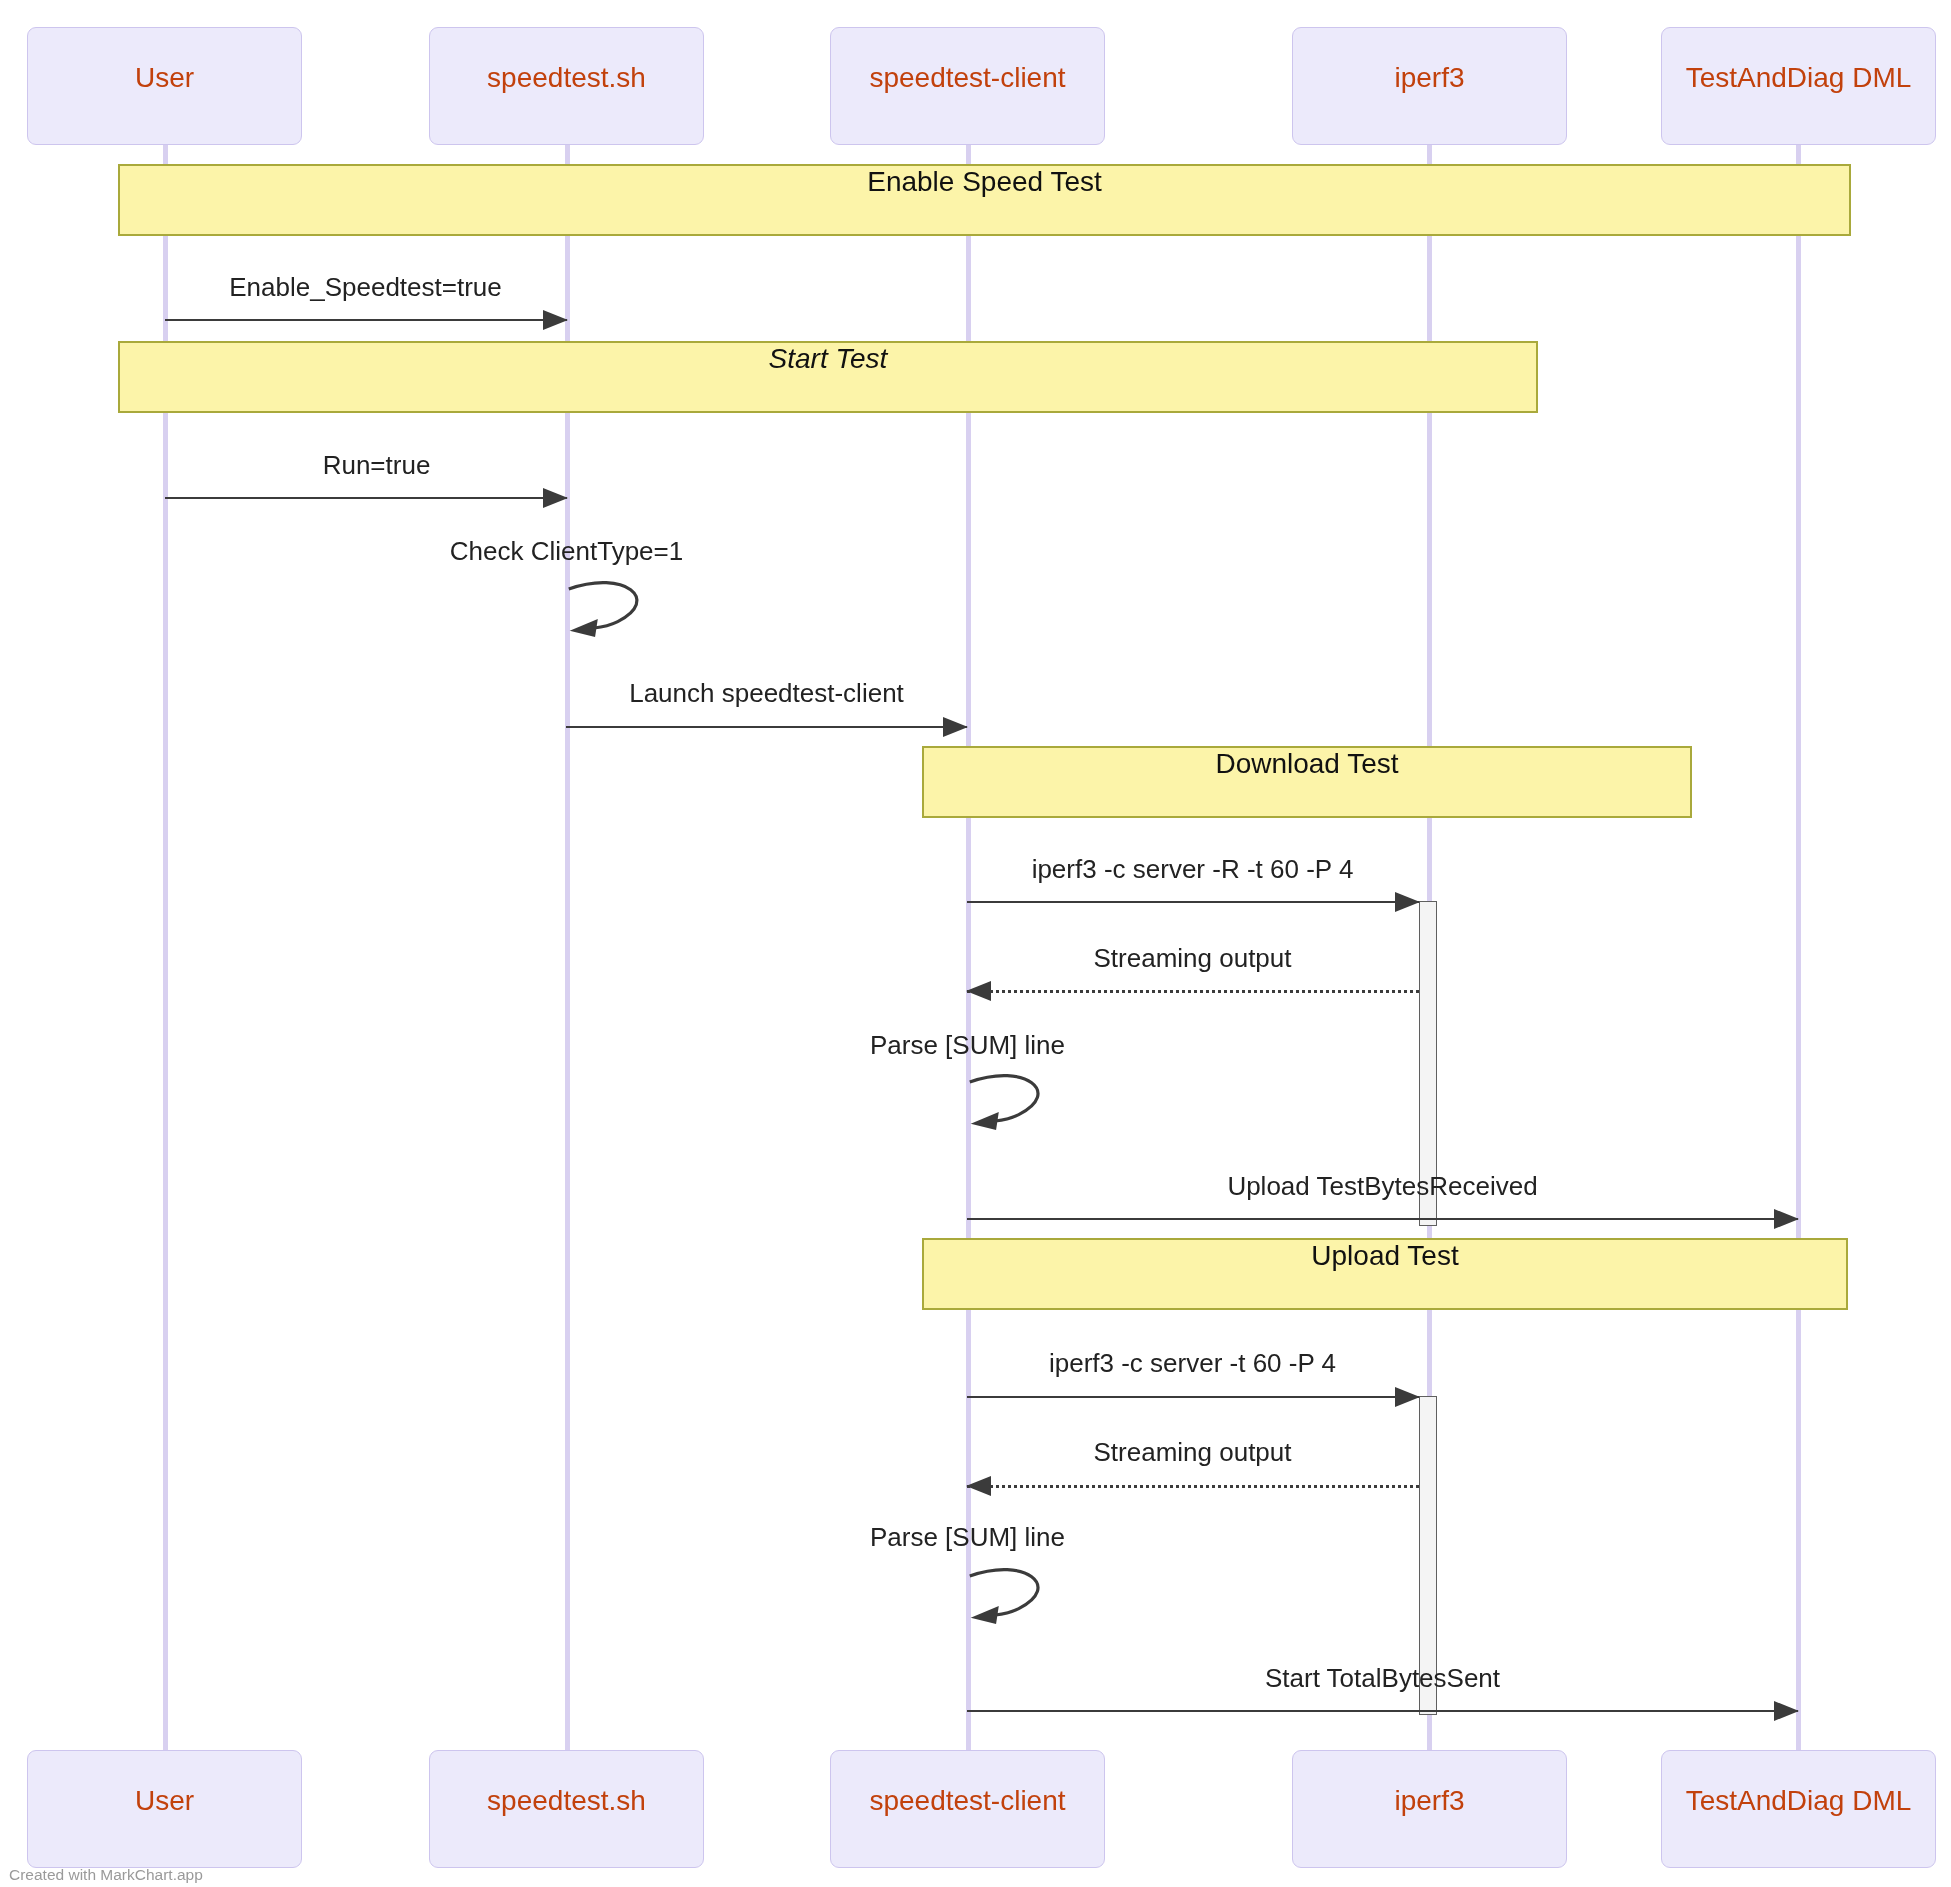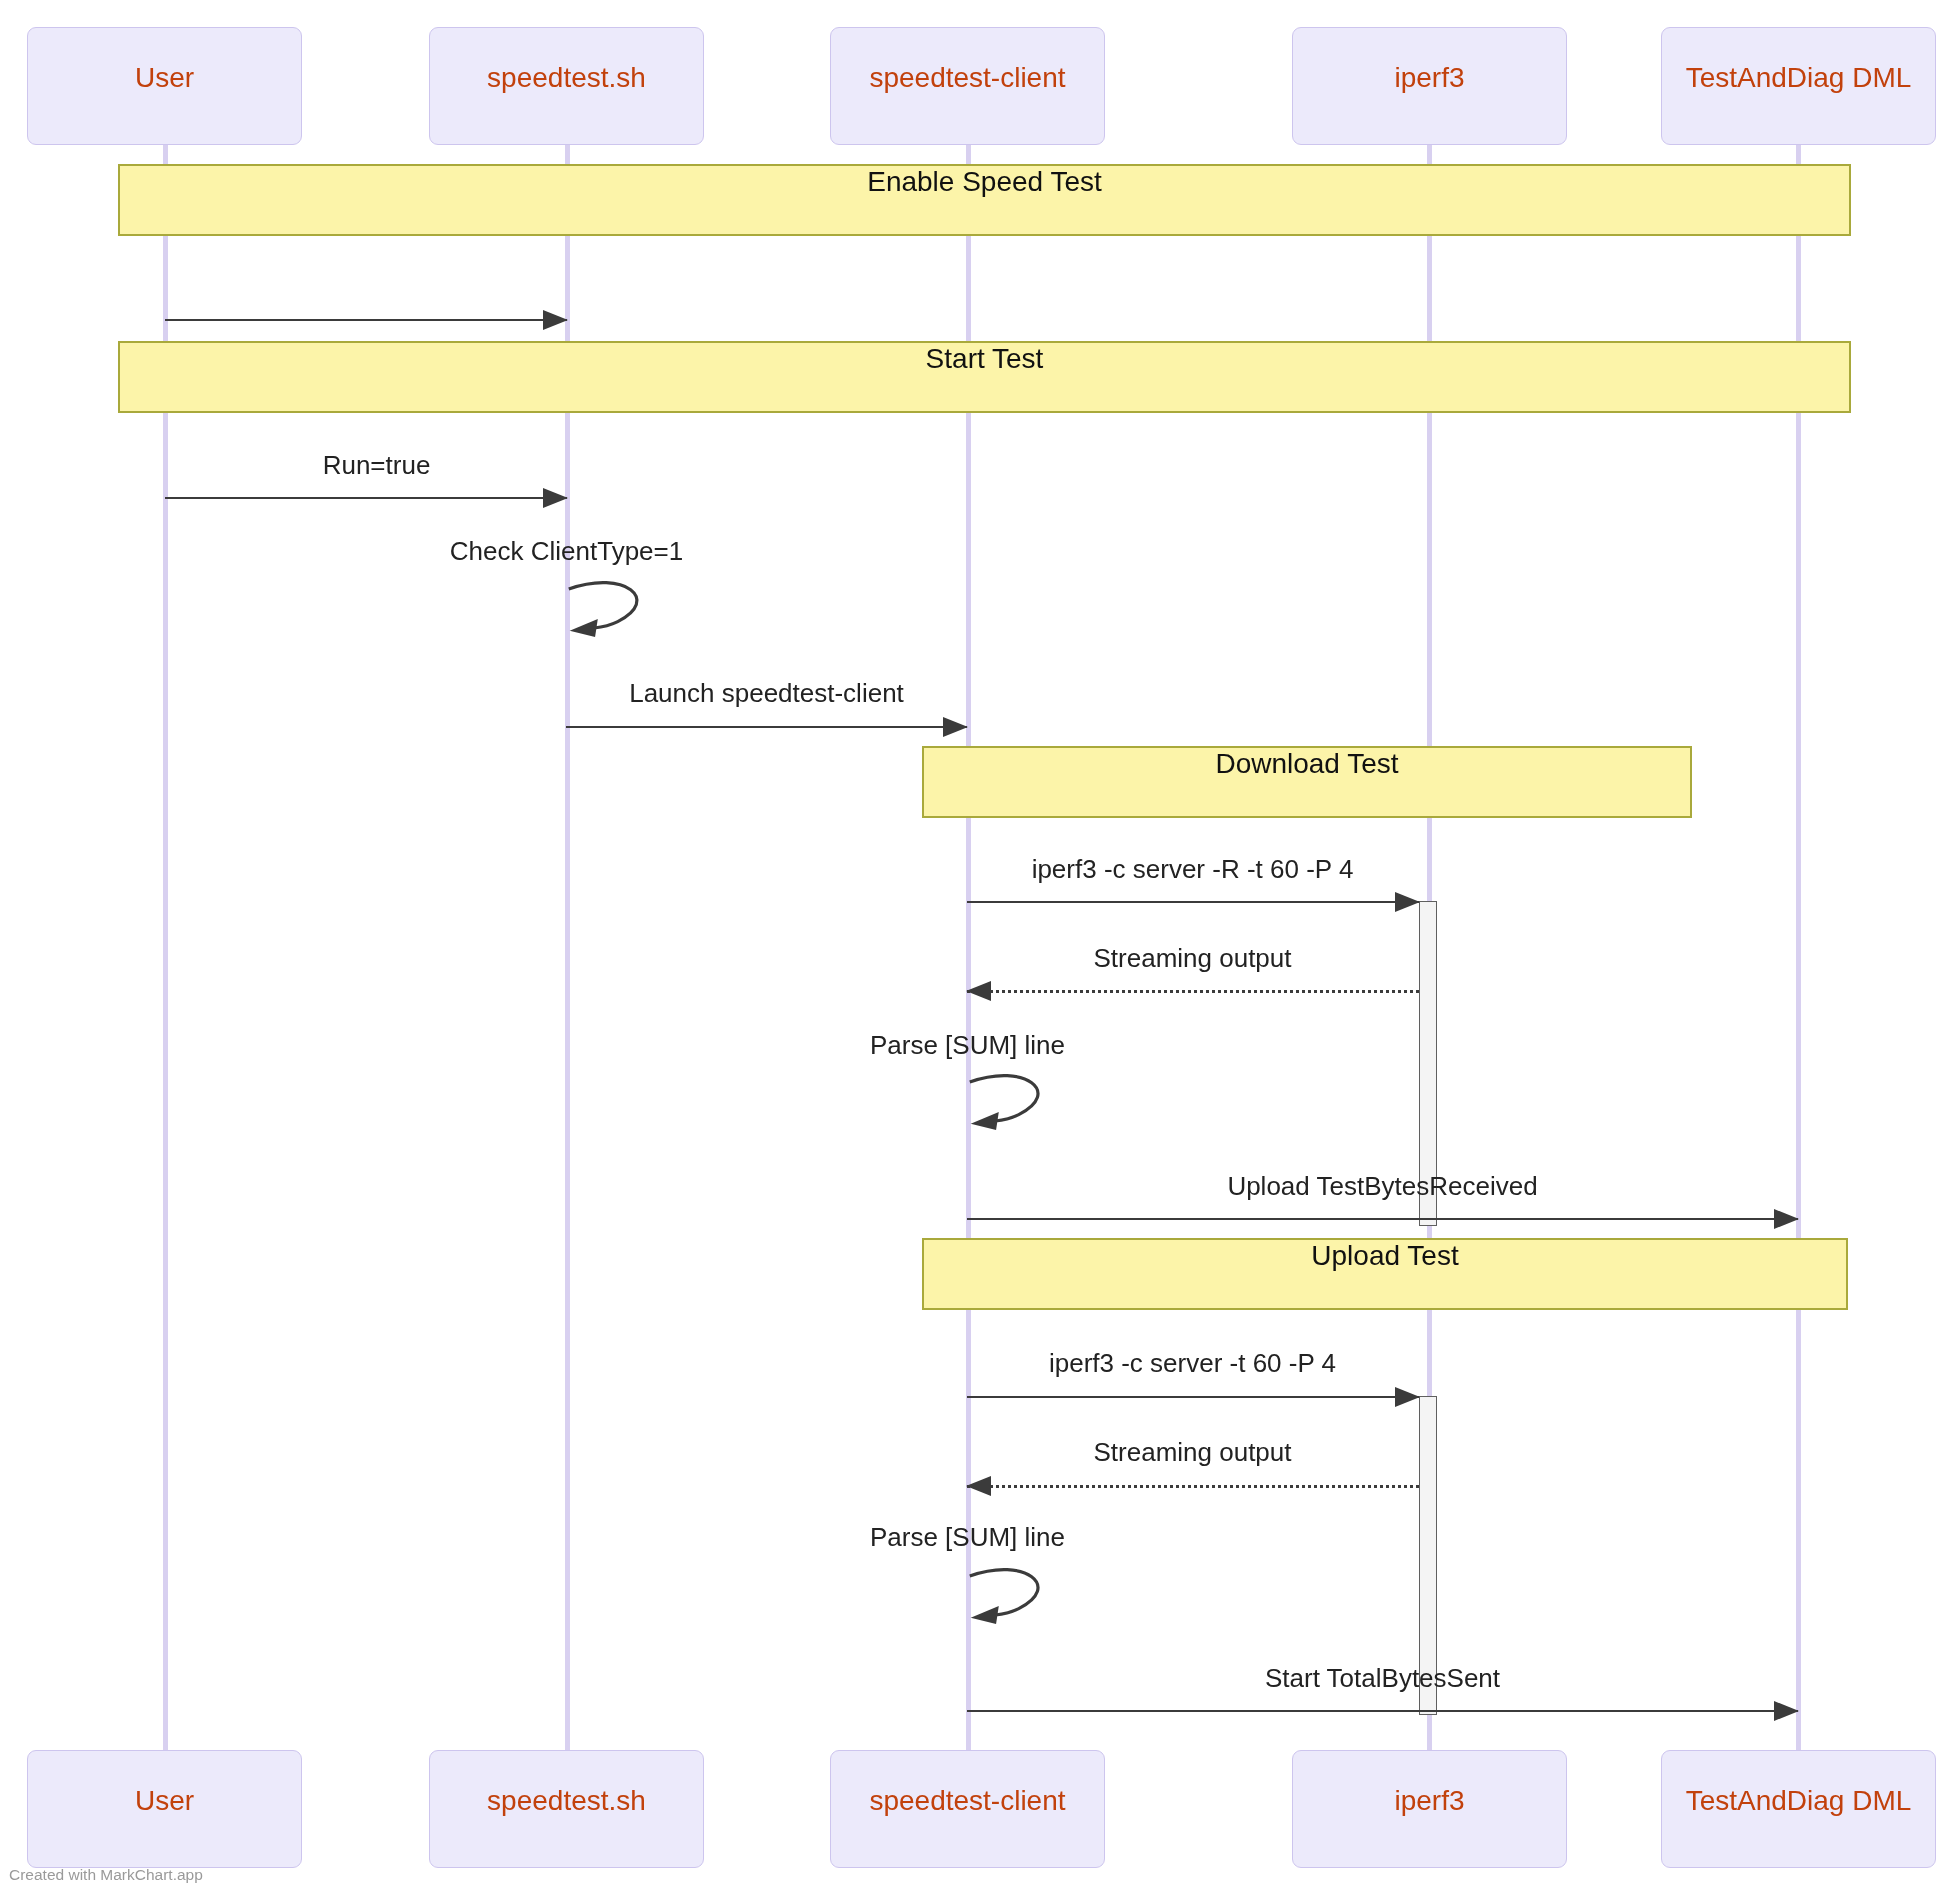--- a/index.html
+++ b/index.html
@@ -45,21 +45,21 @@
 
   <div class="lifeline" style="left:163px;"></div>
   <div class="lifeline" style="left:565px;"></div>
   <div class="lifeline" style="left:966px;"></div>
   <div class="lifeline" style="left:1427px;"></div>
   <div class="lifeline" style="left:1796px;"></div>
 
   <div class="banner" style="left:118px; top:164px; width:1733px;">
     <span class="banner-label">Enable Speed Test</span>
   </div>
-  <div class="banner" style="left:118px; top:341px; width:1733px;">
+  <div class="banner" style="left:118px; top:341px; width:1420px;font-style:italic;">
     <span class="banner-label">Start Test</span>
   </div>
   <div class="banner" style="left:922px; top:746px; width:770px;">
     <span class="banner-label">Download Test</span>
   </div>
   <div class="banner" style="left:922px; top:1238px; width:926px;">
     <span class="banner-label">Upload Test</span>
   </div>
 
   <div class="activation" style="left:1419px; top:901px; height:325px;"></div>
@@ -90,20 +90,21 @@
   <div class="actor-box" style="left:830px; top:1750px;">
     <span class="actor-label">speedtest-client</span>
     </div>
   <div class="actor-box" style="left:1292px; top:1750px;">
     <span class="actor-label">iperf3</span>
     </div>
   <div class="actor-box" style="left:1661px; top:1750px;">
     <span class="actor-label">TestAndDiag DML</span>
     </div>
 
+  <div class="msg-label" style="left:93px; top:271px;">Enable_Speedtest=true</div>
   <div class="arrow right" style="left:165px; top:319px; width:402px;">
     <div class="line"></div>
       <div class="head"></div>
     </div>
 
   <div class="msg-label" style="left:104px; top:449px;">Run=true</div>
   <div class="arrow right" style="left:165px; top:497px; width:402px;">
     <div class="line"></div>
       <div class="head"></div>
     </div>

